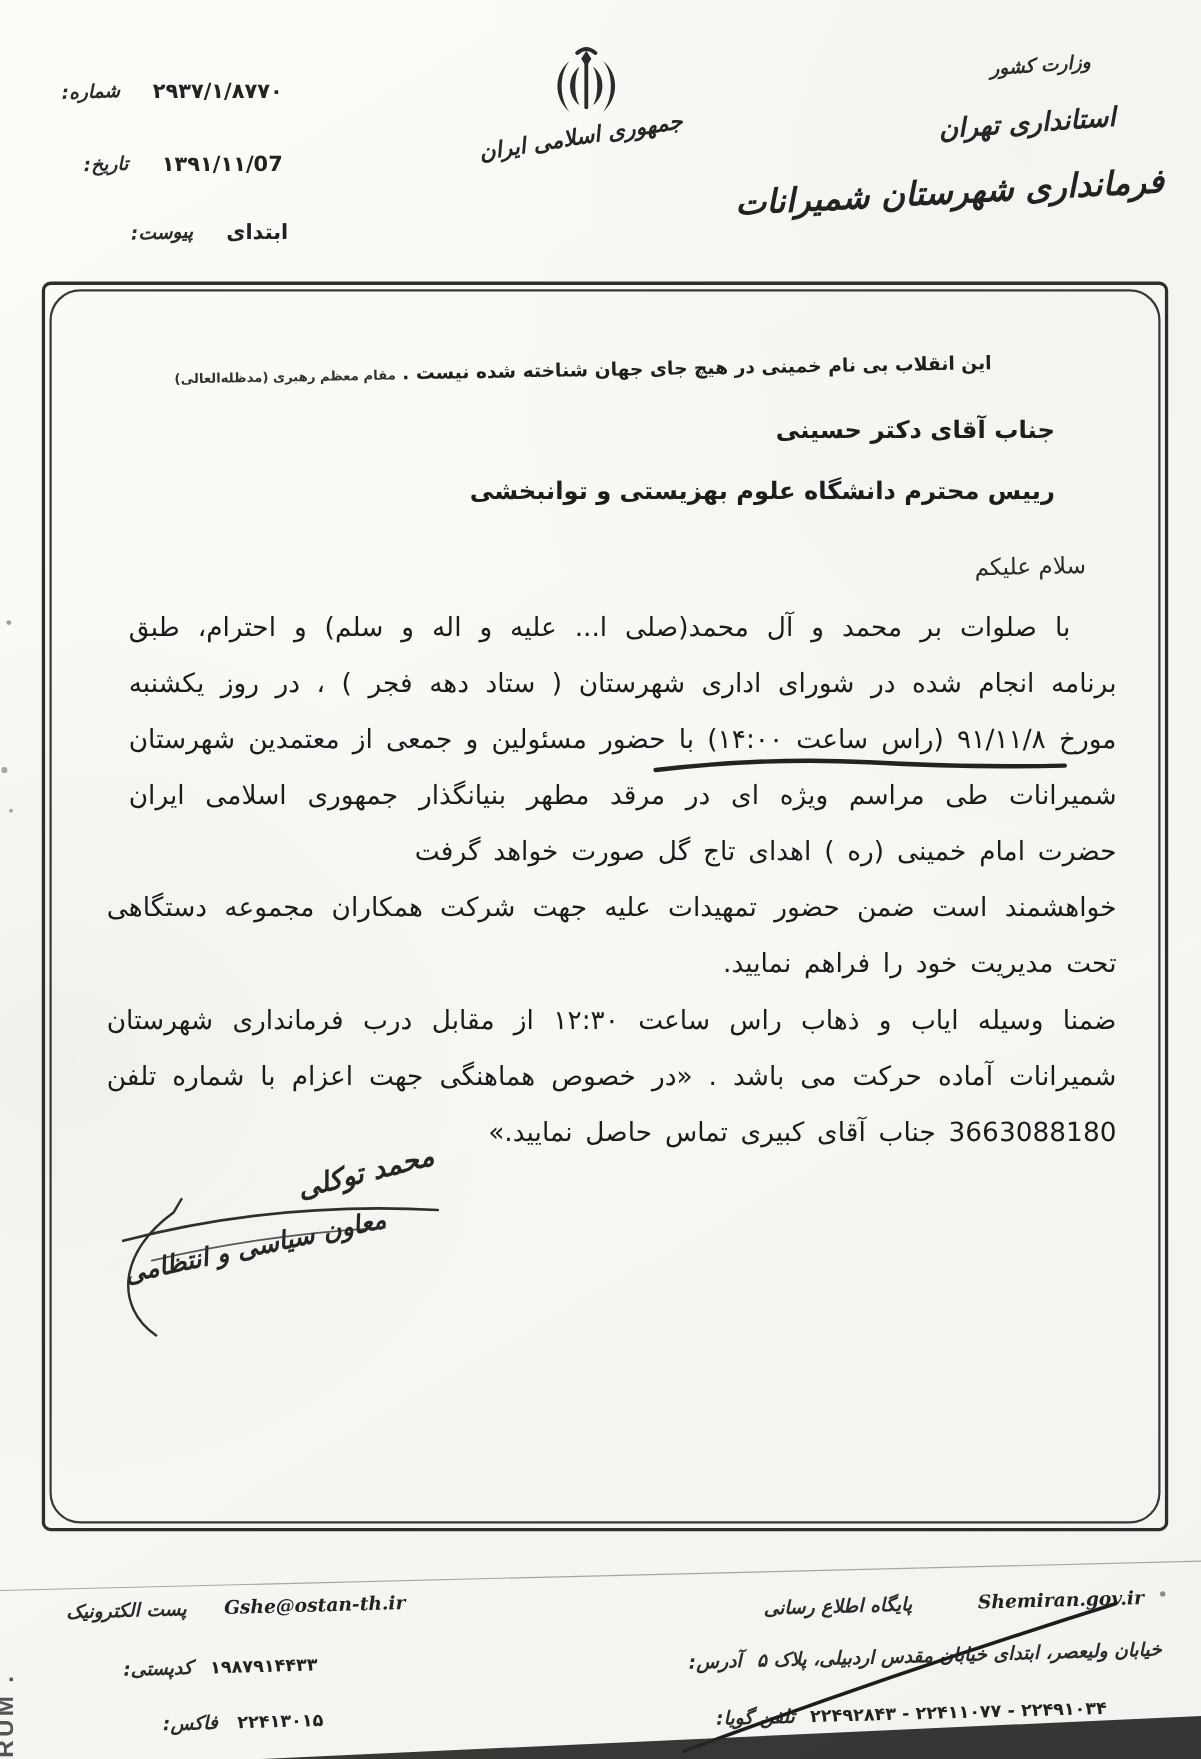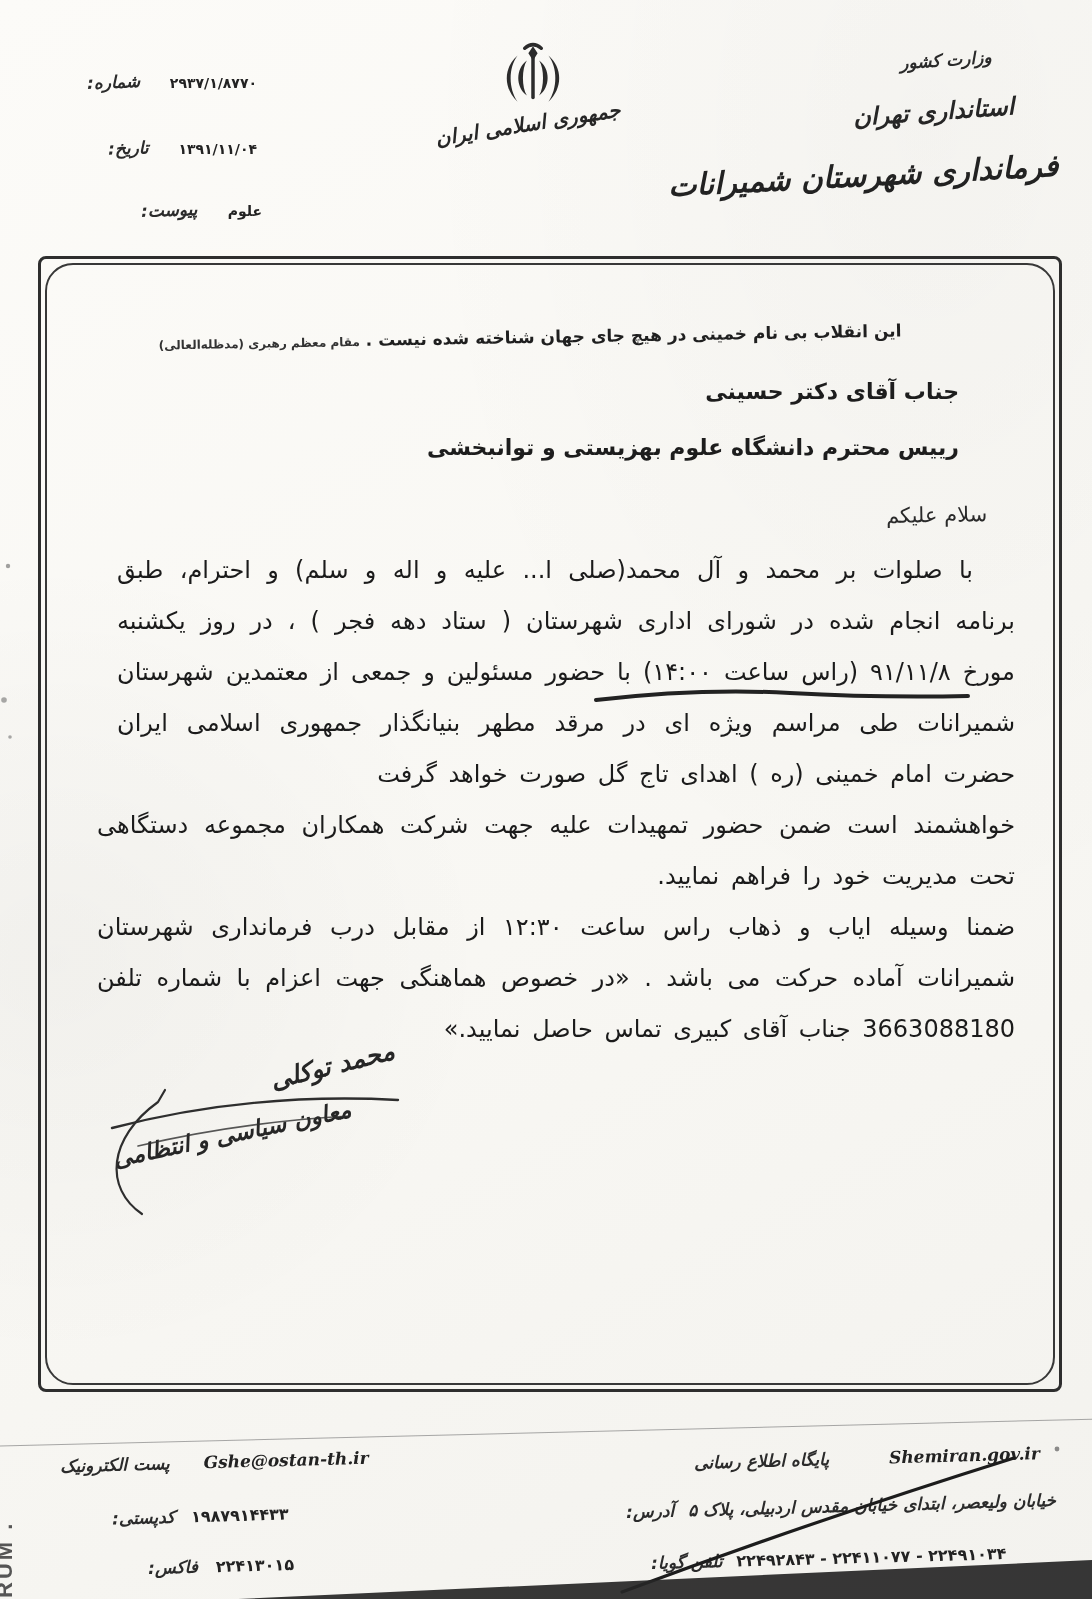--- a/index.html
+++ b/index.html
@@ -11,21 +11,21 @@
       linear-gradient(150deg,#fcfbf8 0%,#f8f7f3 55%,#f3f2ee 100%);
     font-family:"DejaVu Sans",sans-serif;color:#1d1d1d;
   }
   .fa{direction:rtl;unicode-bidi:isolate;}
   .abs{position:absolute;white-space:nowrap;}
   .script{font-style:italic;font-weight:bold;}
 
   
   .hdr-field{display:flex;flex-direction:row-reverse;align-items:baseline;gap:30px;}
   .hdr-label{font-style:italic;font-weight:bold;font-size:17px;color:#2b2b2b;transform:rotate(-2deg);}
-  .hdr-value{font-weight:bold;font-size:14px;color:#222;letter-spacing:1px;}
+  .hdr-value{font-weight:bold;font-size:19px;color:#222;letter-spacing:1px;}
   #field-number{top:72px;right:835px;}
   #field-date{top:138px;right:835px;}
   #field-attach{top:200px;right:830px;}
 
   #emblem{top:40px;left:500px;width:66px;height:72px;}
   #country-name{top:112px;left:408px;width:240px;font-size:20px;transform:rotate(-9deg);text-align:center;color:#262626;}
   #ministry{top:50px;right:100px;font-size:17px;transform:rotate(-4deg);color:#2a2a2a;}
   #governorate{top:98px;right:78px;font-size:24px;transform:rotate(-4deg);color:#262626;}
   #county{top:158px;right:34px;font-size:30px;transform:rotate(-3deg);color:#222;}
 
@@ -75,25 +75,25 @@
 <body>
 
 <div id="page">
 
   <div class="abs hdr-field fa" id="field-number">
     <span class="hdr-label">شماره:</span>
     <span class="hdr-value">۲۹۳۷/۱/۸۷۷۰</span>
   </div>
   <div class="abs hdr-field fa" id="field-date">
     <span class="hdr-label">تاریخ:</span>
-    <span class="hdr-value">۱۳۹۱/۱۱/۰۴</span>
+    <span class="hdr-value">۱۳۹۱/۱۱/07</span>
   </div>
   <div class="abs hdr-field fa" id="field-attach">
     <span class="hdr-label">پیوست:</span>
-    <span class="hdr-value">علوم</span>
+    <span class="hdr-value">ابتدای</span>
   </div>
 
   <svg class="abs" id="emblem" viewBox="0 0 60 70">
     <g fill="none" stroke="#2b2b2b" stroke-width="3.4" stroke-linecap="round">
       <path d="M30 16 L30 56"></path>
       <path d="M22 8 q8 -7 16 0"></path>
     </g>
     <path d="M30 6 l4.5 7 -4.5 7 -4.5 -7 z" fill="#2b2b2b"></path>
     <path d="M24 20 C13 28 13 46 24 54 C19 46 19 28 24 20 Z" fill="#2b2b2b"></path>
     <path d="M36 20 C47 28 47 46 36 54 C41 46 41 28 36 20 Z" fill="#2b2b2b"></path>

